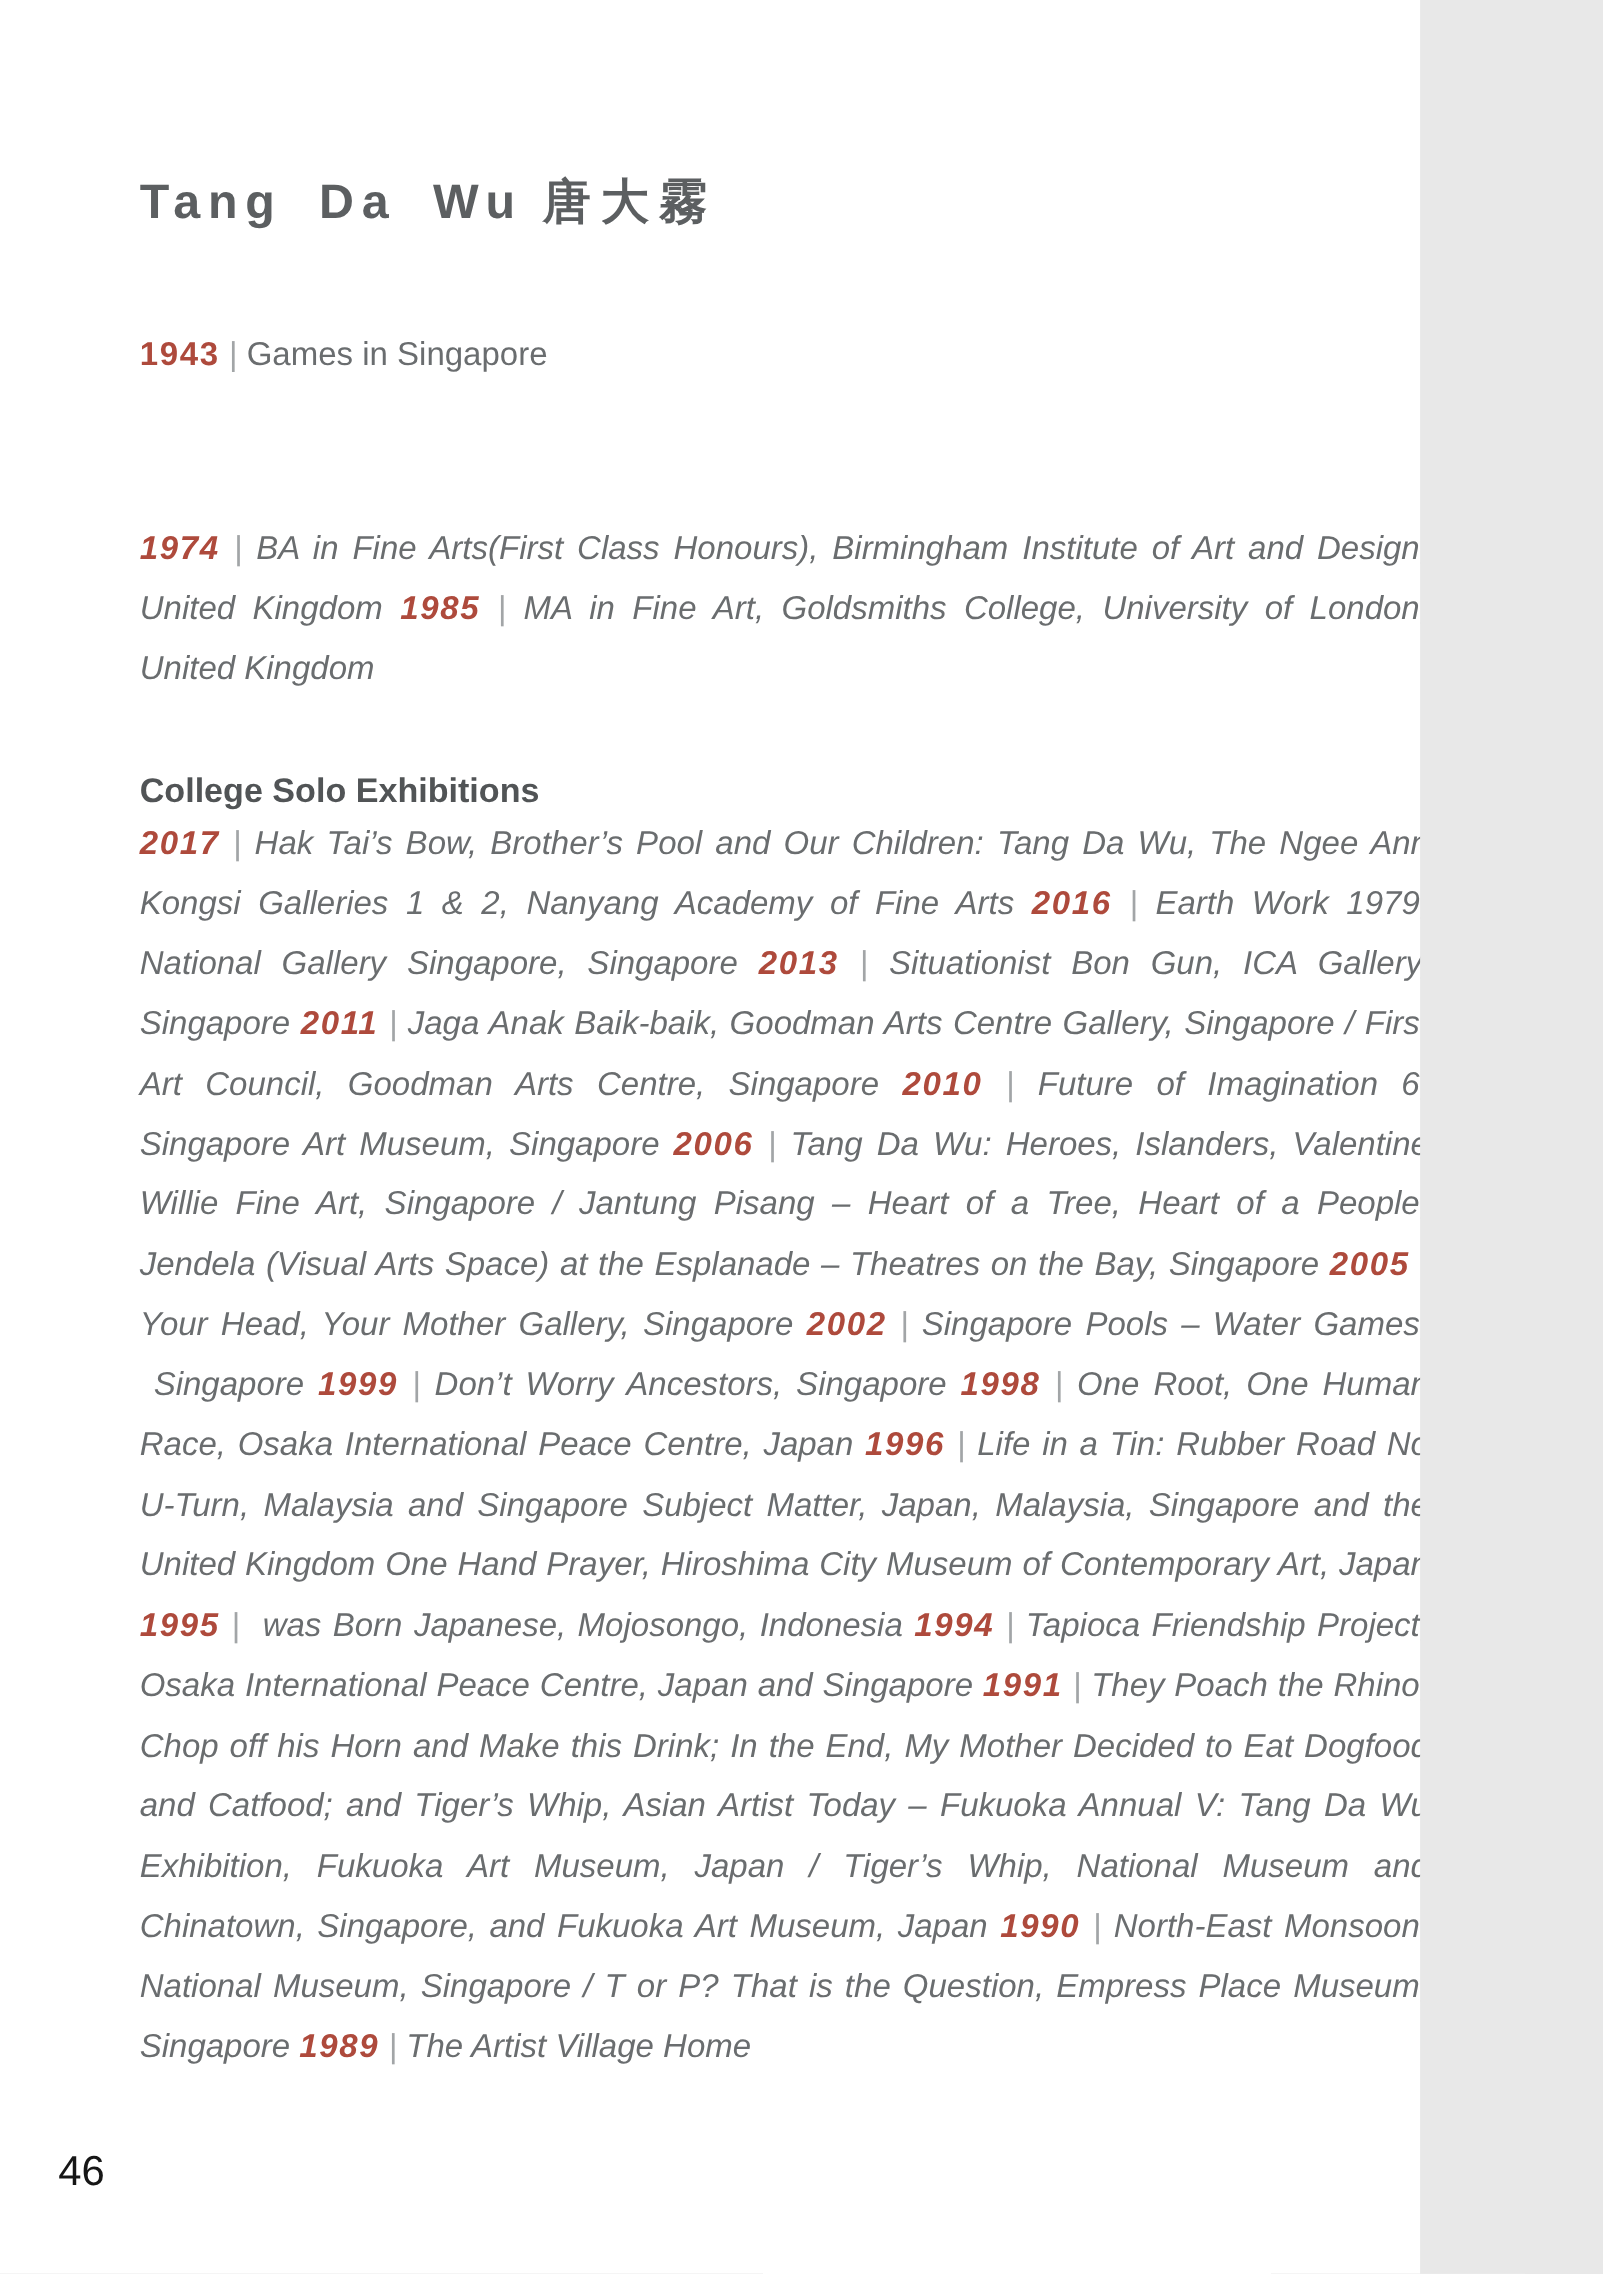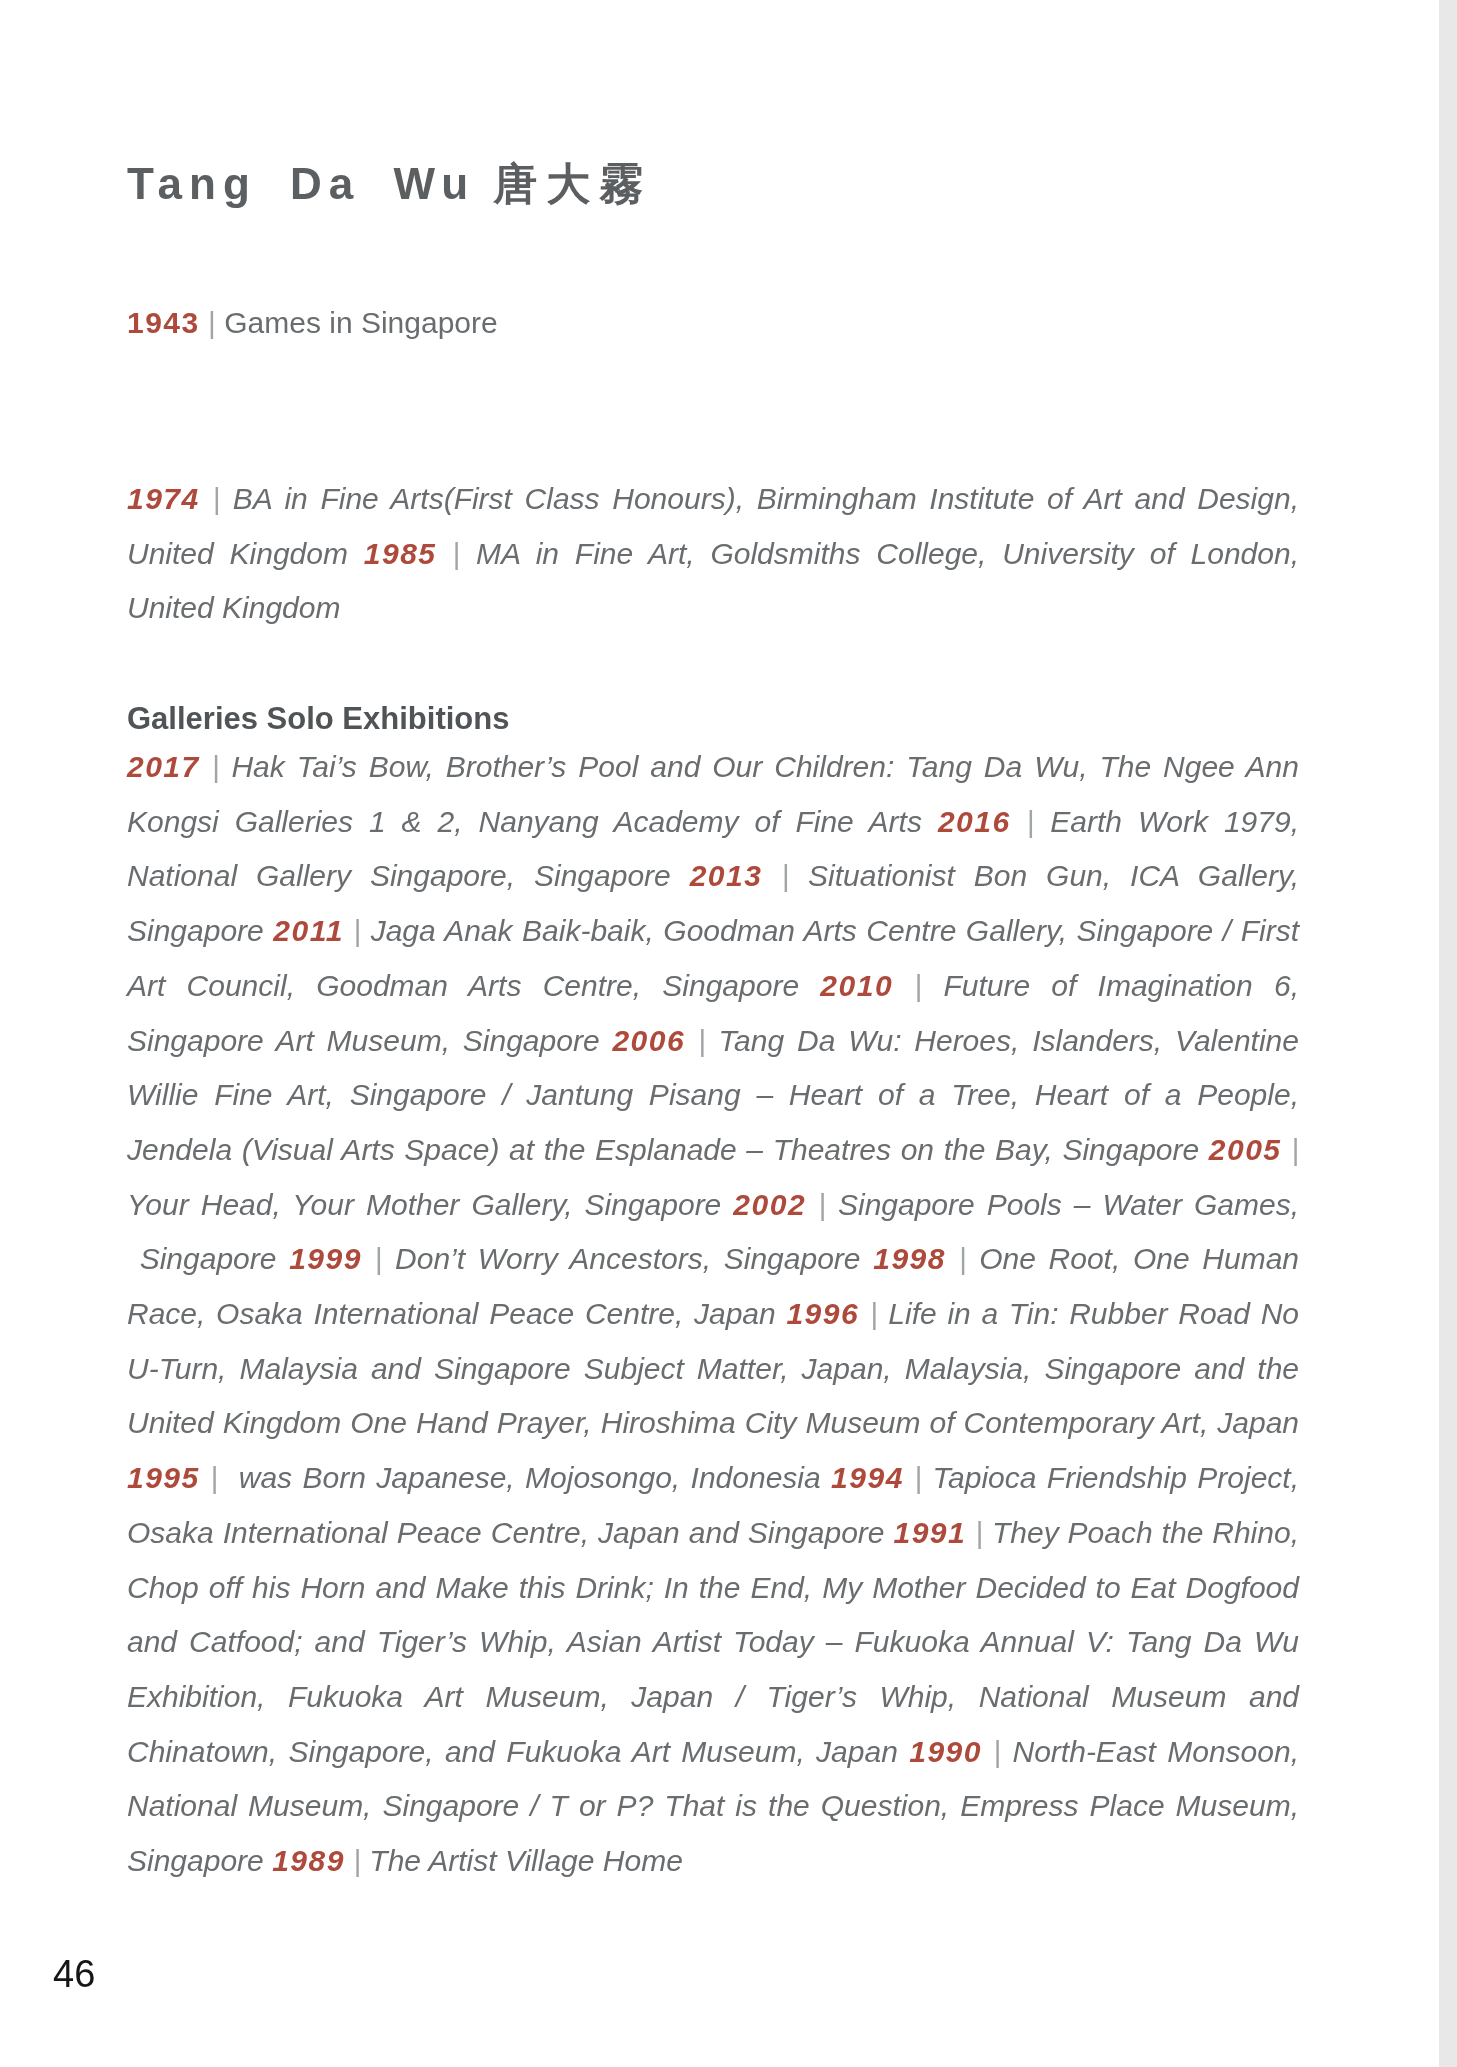--- a/index.html
+++ b/index.html
@@ -1,17 +1,17 @@
 <!DOCTYPE html>
 <html style="--background: #ffffff; --title: #5c5f61; --heading: #515456; --body_text: #6a6d6f; --year: #ae4a3c; --separator: #a2a5a7; --page_number: #161616;"><head>
 <meta charset="utf-8">
 <style>
   html,body{margin:0;padding:0;background:#e8e8e8;}
   body{font-family:"Liberation Sans","DejaVu Sans",sans-serif;}
-  #page{position:relative;width:1439px;height:2067px;background:var(--background,#ffffff);overflow:hidden;}
+  #page{position:relative;width:1291px;height:2067px;background:var(--background,#ffffff);overflow:hidden;}
   .abs{position:absolute;left:127px;width:1172px;}
   h1#title{top:158px;margin:0;font-weight:bold;font-size:44px;line-height:52px;
            color:var(--title,#5c5f61);letter-spacing:7px;word-spacing:14px;}
   h1#title .cjk{margin-left:18px;letter-spacing:9px;}
   .para{margin:0;font-size:30px;line-height:54.7px;color:var(--body_text,#6a6d6f);}
   .justify{text-align:justify;}
   h2.sec{margin:0;font-size:31px;line-height:40px;font-weight:bold;color:var(--heading,#515456);}
   #born{top:296px;}
   #edu-heading{top:414px;}
   #edu-para{top:472px;font-style:italic;}
@@ -27,19 +27,19 @@
 
 <div id="page">
 
   <h1 id="title" class="abs"><span>Tang Da Wu</span><span class="cjk">唐大霧</span></h1>
 
   <p id="born" class="abs para"><span class="year">1943</span> <span class="sep">|</span> <span class="txt">Games in Singapore</span></p>
 
 
   <p id="edu-para" class="abs para justify"><span class="year">1974</span> <span class="sep">|</span> <span class="txt">BA in Fine Arts(First Class Honours), Birmingham Institute of Art and Design, United Kingdom</span> <span class="year">1985</span> <span class="sep">|</span> <span class="txt">MA in Fine Art, Goldsmiths College, University of London, United Kingdom</span></p>
 
-  <h2 id="solo-heading" class="abs sec">Galleries Solo Exhibitions</h2>
+  <h2 id="solo-heading" class="abs sec">College Solo Exhibitions</h2>
 
   <p id="solo-para" class="abs para justify"><span class="year">2017</span> <span class="sep">|</span> <span class="txt">Hak Tai’s Bow, Brother’s Pool and Our Children: Tang Da Wu, The Ngee Ann Kongsi Galleries 1 &amp; 2, Nanyang Academy of Fine Arts</span> <span class="year">2016</span> <span class="sep">|</span> <span class="txt">Earth Work 1979, National Gallery Singapore, Singapore</span> <span class="year">2013</span> <span class="sep">|</span> <span class="txt">Situationist Bon Gun, ICA Gallery, Singapore</span> <span class="year">2011</span> <span class="sep">|</span> <span class="txt">Jaga Anak Baik-baik, Goodman Arts Centre Gallery, Singapore / First Art Council, Goodman Arts Centre, Singapore</span> <span class="year">2010</span> <span class="sep">|</span> <span class="txt">Future of Imagination 6, Singapore Art Museum, Singapore</span> <span class="year">2006</span> <span class="sep">|</span> <span class="txt">Tang Da Wu: Heroes, Islanders, Valentine Willie Fine Art, Singapore / Jantung Pisang – Heart of a Tree, Heart of a People, Jendela (Visual Arts Space) at the Esplanade – Theatres on the Bay, Singapore</span> <span class="year">2005</span> <span class="sep">|</span> <span class="txt">Your Head, Your Mother Gallery, Singapore</span> <span class="year">2002</span> <span class="sep">|</span> <span class="txt">Singapore Pools – Water Games, &nbsp;Singapore</span> <span class="year">1999</span> <span class="sep">|</span> <span class="txt">Don’t Worry Ancestors, Singapore</span> <span class="year">1998</span> <span class="sep">|</span> <span class="txt">One Root, One Human Race, Osaka International Peace Centre, Japan</span> <span class="year">1996</span> <span class="sep">|</span> <span class="txt">Life in a Tin: Rubber Road No U-Turn, Malaysia and Singapore Subject Matter, Japan, Malaysia, Singapore and the United Kingdom One Hand Prayer, Hiroshima City Museum of Contemporary Art, Japan</span> <span class="year">1995</span> <span class="sep">|</span> <span class="txt">&nbsp;was Born Japanese, Mojosongo, Indonesia</span> <span class="year">1994</span> <span class="sep">|</span> <span class="txt">Tapioca Friendship Project, Osaka International Peace Centre, Japan and Singapore</span> <span class="year">1991</span> <span class="sep">|</span> <span class="txt">They Poach the Rhino, Chop off his Horn and Make this Drink; In the End, My Mother Decided to Eat Dogfood and Catfood; and Tiger’s Whip, Asian Artist Today – Fukuoka Annual V: Tang Da Wu Exhibition, Fukuoka Art Museum, Japan / Tiger’s Whip, National Museum and Chinatown, Singapore, and Fukuoka Art Museum, Japan</span> <span class="year">1990</span> <span class="sep">|</span> <span class="txt">North-East Monsoon, National Museum, Singapore / T or P? That is the Question, Empress Place Museum, Singapore</span> <span class="year">1989</span> <span class="sep">|</span> <span class="txt">The Artist Village Home</span></p>
 
   <div id="page-number">46</div>
 
 </div>
 
 </body></html>

